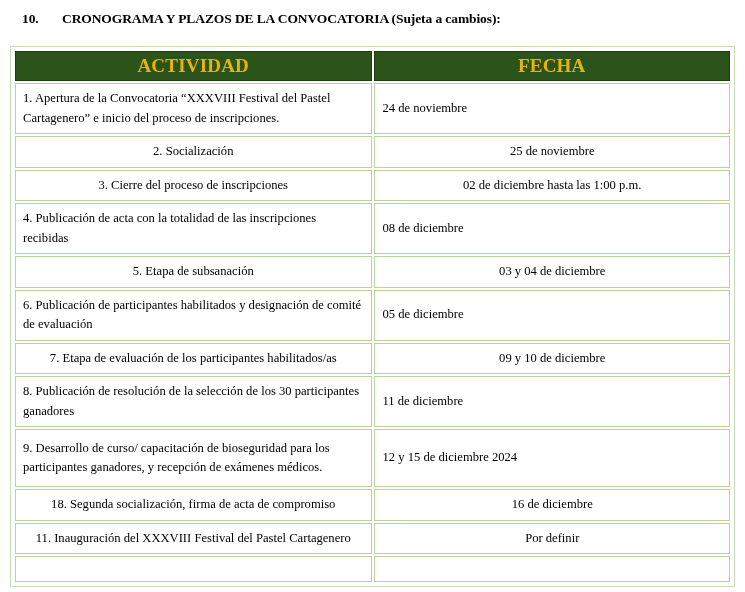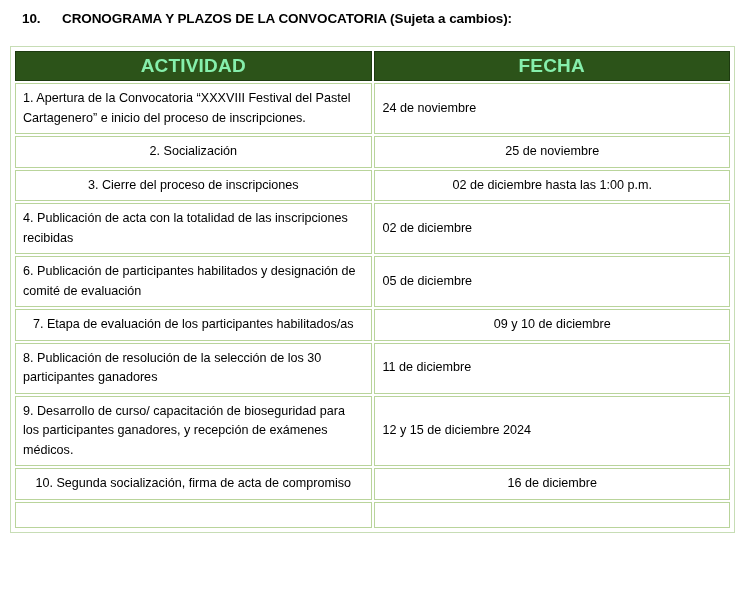--- a/index.html
+++ b/index.html
@@ -15,20 +15,21 @@
     font-family: "Liberation Sans", sans-serif;
     color: #000000;
     -webkit-font-smoothing: antialiased;
   }
 
   .page {
     position: relative;
     width: 745px;
     height: 592px;
     box-sizing: border-box;
+    font-family: Liberation Serif, serif;
   }
 
   
   .section-heading {
     display: flex;
     align-items: baseline;
     padding: 11px 0 0 22px;
     font-size: 13.5px;
     font-weight: bold;
     letter-spacing: -0.1px;
@@ -58,21 +59,21 @@
   table.schedule {
     border-collapse: separate;
     border-spacing: 2px 2px;
     width: 100%;
     table-layout: fixed;
   }
 
   
   thead th {
     background: #2c5319;
-    color: #86efac;
+    color: #eab308;
     font-size: 19px;
     font-weight: bold;
     text-align: center;
     letter-spacing: 0.2px;
     height: 30px;
     padding: 0 4px;
     border: 1px solid #1d3a10;
     box-sizing: border-box;
   }
 
@@ -144,21 +145,29 @@
             </td>
           <td class="col-fecha">
               <span class="cell-text">02 de diciembre hasta las 1:00 p.m.</span>
             </td>
         </tr>
         <tr class="r-tall">
           <td class="col-actividad">
               <span class="cell-text">4. Publicación de acta con la totalidad de las inscripciones recibidas</span>
             </td>
           <td class="col-fecha">
-              <span class="cell-text">02 de diciembre</span>
+              <span class="cell-text">08 de diciembre</span>
+            </td>
+        </tr>
+        <tr class="r-short">
+          <td class="col-actividad">
+              <span class="cell-text">5. Etapa de subsanación</span>
+            </td>
+          <td class="col-fecha">
+              <span class="cell-text">03 y 04 de diciembre</span>
             </td>
         </tr>
         <tr class="r-tall">
           <td class="col-actividad">
               <span class="cell-text">6. Publicación de participantes habilitados y designación de comité de evaluación</span>
             </td>
           <td class="col-fecha">
               <span class="cell-text">05 de diciembre</span>
             </td>
         </tr>
@@ -181,24 +190,32 @@
         <tr class="r-xtall">
           <td class="col-actividad">
               <span class="cell-text">9. Desarrollo de curso/ capacitación de bioseguridad para los participantes ganadores, y recepción de exámenes médicos.</span>
             </td>
           <td class="col-fecha">
               <span class="cell-text">12 y 15 de diciembre 2024</span>
             </td>
         </tr>
         <tr class="r-short">
           <td class="col-actividad">
-              <span class="cell-text">10. Segunda socialización, firma de acta de compromiso</span>
+              <span class="cell-text">18. Segunda socialización, firma de acta de compromiso</span>
             </td>
           <td class="col-fecha">
               <span class="cell-text">16 de diciembre</span>
+            </td>
+        </tr>
+        <tr class="r-short">
+          <td class="col-actividad">
+              <span class="cell-text">11. Inauguración del XXXVIII Festival del Pastel Cartagenero</span>
+            </td>
+          <td class="col-fecha">
+              <span class="cell-text">Por definir</span>
             </td>
         </tr>
         <tr class="r-short">
           <td class="col-actividad"></td>
           <td class="col-fecha"></td>
         </tr>
       </tbody>
     </table>
   </div>
 

